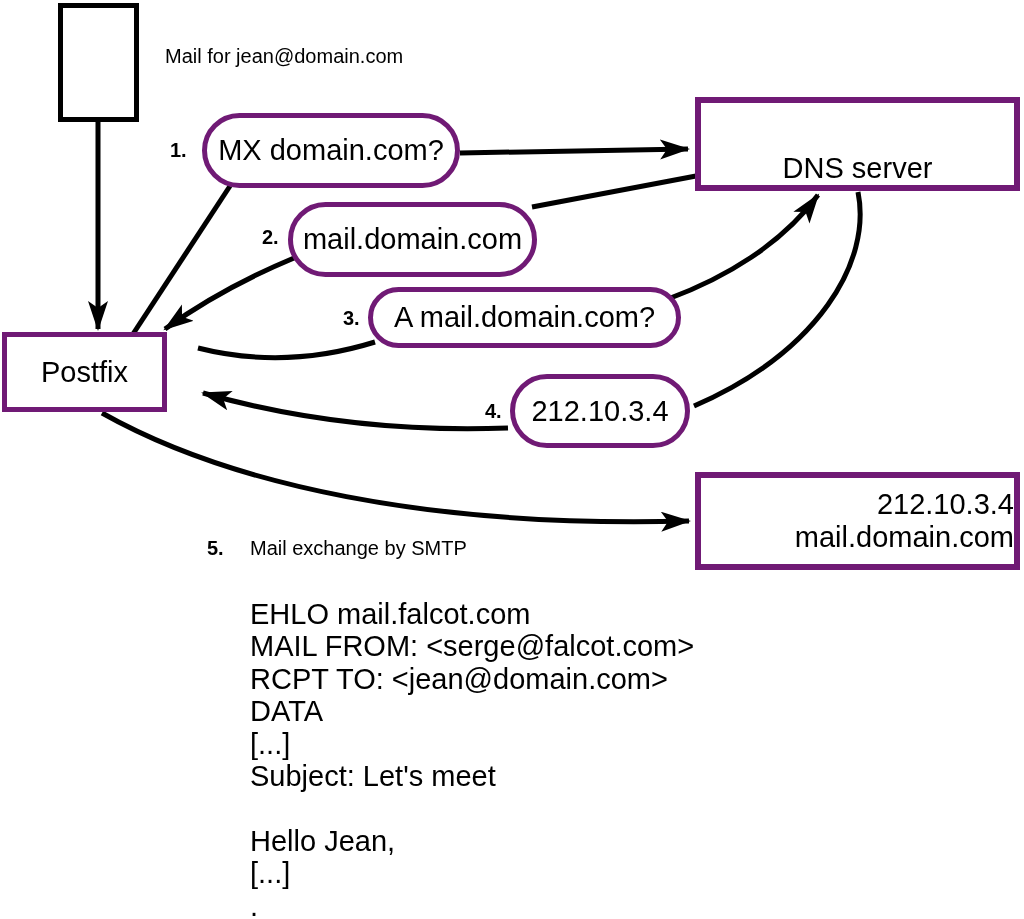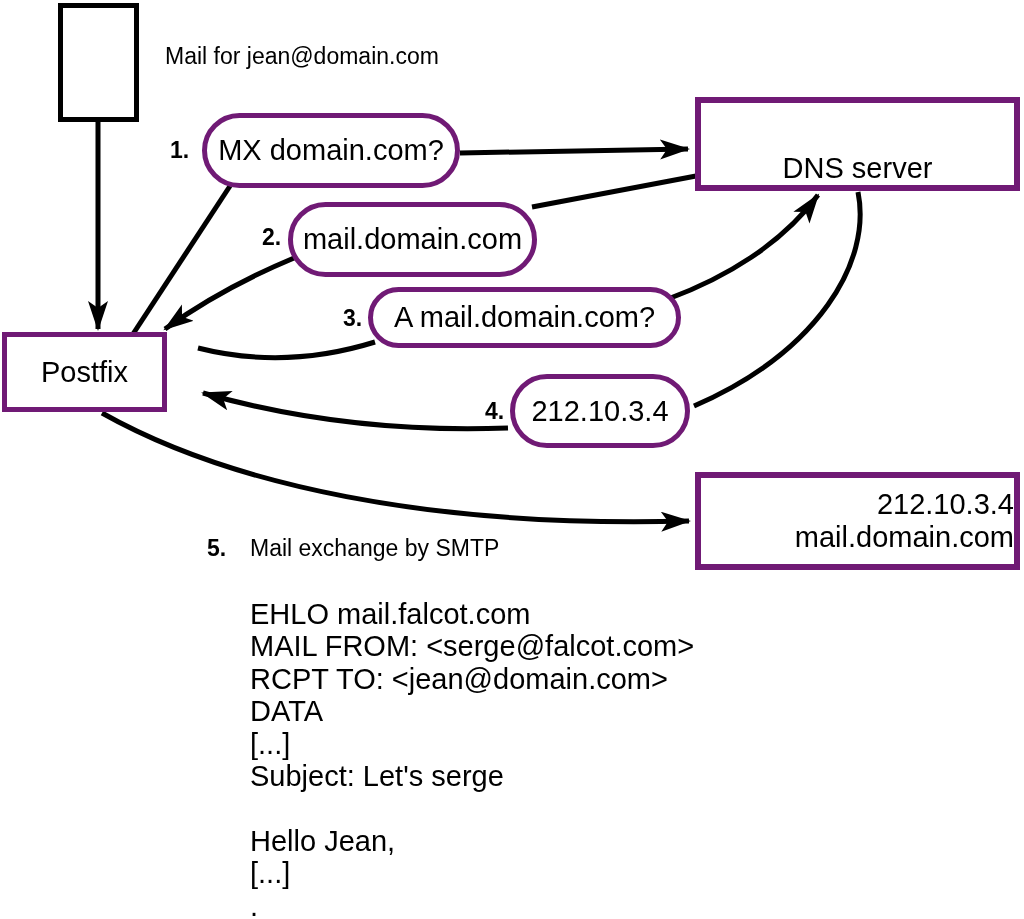--- a/index.html
+++ b/index.html
@@ -34,21 +34,21 @@
     line-height: 33px;
     text-align: center;
   }
   .node.thick { border-width: 6px; align-items: flex-end; }
   .pill { border-radius: 38px; }
   .col { flex-direction: column; }
 
   .floating-text {
     position: absolute;
     z-index: 2;
-    font-size: 23px;
+    font-size: 20px;
     line-height: 32.4px;
     white-space: nowrap;
   }
   .step-number { font-weight: bold; }
 
   #envelope {
     position: absolute;
     box-sizing: border-box;
     left: 58px; top: 3px;
     width: 81px; height: 119px;
@@ -149,20 +149,20 @@
 
   <span id="num-5" class="floating-text step-number">5.</span>
   <span id="step-5-label" class="floating-text">Mail exchange by SMTP</span>
 
   <div id="smtp-block">
     <div class="smtp-line">EHLO mail.falcot.com</div>
     <div class="smtp-line">MAIL FROM: &lt;serge@falcot.com&gt;</div>
     <div class="smtp-line">RCPT TO: &lt;jean@domain.com&gt;</div>
     <div class="smtp-line">DATA</div>
     <div class="smtp-line">[...]</div>
-    <div class="smtp-line">Subject: Let's serge</div>
+    <div class="smtp-line">Subject: Let's meet</div>
     <div class="smtp-line"></div>
     <div class="smtp-line">Hello Jean,</div>
     <div class="smtp-line">[...]</div>
     <div class="smtp-line">.</div>
   </div>
 
 </div>
 
 </body></html>

